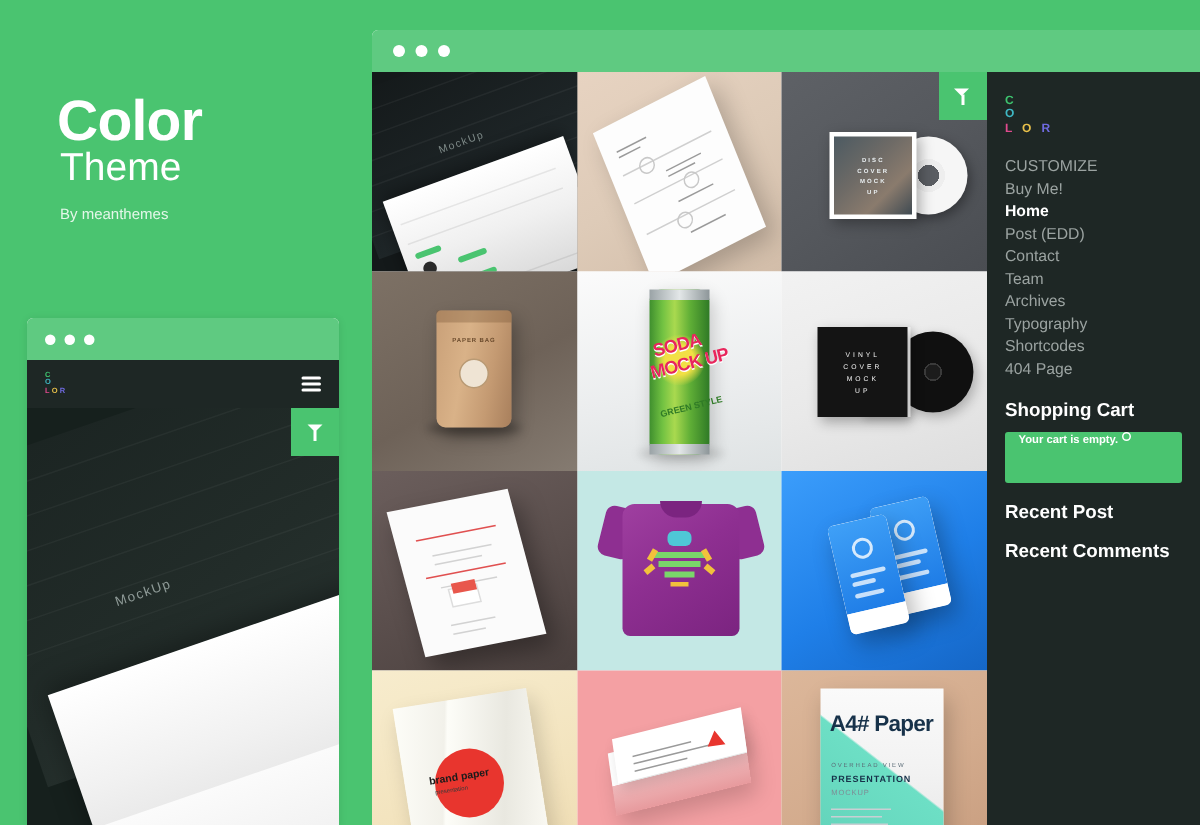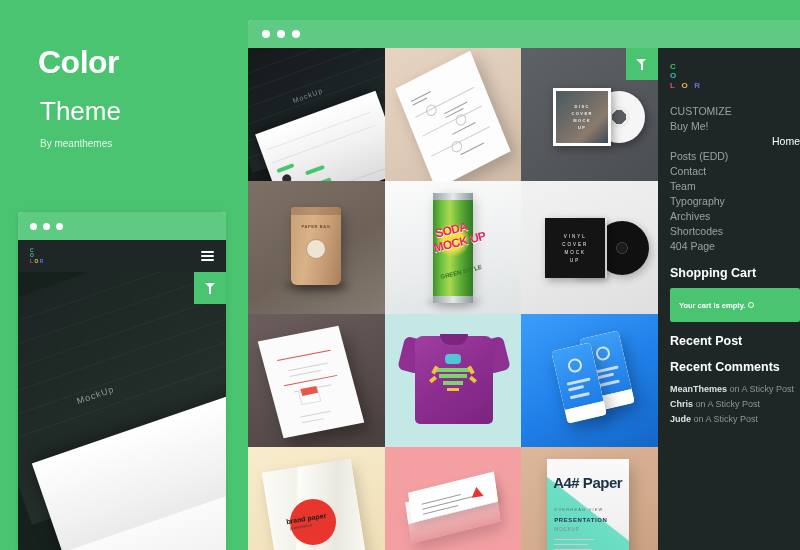--- a/index.html
+++ b/index.html
@@ -7,22 +7,22 @@
     width: 800px; height: 550px;
     overflow: hidden;
     font-family: "Liberation Sans", sans-serif;
     background: #4ac470;
   }
   .page { position: relative; width: 800px; height: 550px; background: #4ac470; }
 
   
   .promo { position: absolute; left: 0; top: 0; width: 248px; height: 550px; }
   .promo-title {
-    position: absolute; left: 38px; top: 44px;
-    font-size: 32px; font-weight: bold; color: #ffffff; letter-spacing: -0.5px;
+    position: absolute; left: 38px; top: 60px;
+    font-size: 38px; font-weight: bold; color: #ffffff; letter-spacing: -0.5px;
   }
   .promo-sub {
     position: absolute; left: 40px; top: 96px;
     font-size: 26px; font-weight: normal; color: #ffffff; letter-spacing: 0px;
   }
   .promo-by {
     position: absolute; left: 40px; top: 138px;
     font-size: 10px; font-weight: normal; color: #e4f7e9;
   }
 
@@ -275,25 +275,25 @@
     width: 142px; height: 502px; background: #1e2725; padding: 14px 0 0 12px;
     overflow: hidden; color: #b9c0be;
   }
   .logo { font-size: 8px; font-weight: bold; line-height: 9.4px; letter-spacing: 2.2px; margin-bottom: 14px; }
   .logo div { white-space: pre; }
   .menu { margin-bottom: 4px; }
   .menu a {
     display: block; font-size: 10.5px; line-height: 15px; color: #9ba3a1; text-decoration: none;
     cursor: pointer;
   }
-  .menu a.active { color: #ffffff; font-weight: normal; text-align: right; }
+  .menu a.active { color: #ffffff; font-weight: bold; }
   .widget-title { font-size: 12.5px; font-weight: bold; color: #ffffff; margin: 12px 0 8px; }
   .cart-box {
-    width: 130px; height: 34px; background: #4ac470; border-radius: 2px;
-    display: flex; align-items: center; padding-left: 9px;
+    width: 118px; height: 34px; background: #4ac470; border-radius: 2px;
+    display: flex; padding-left: 9px;
   }
   .cart-box .txt { font-size: 7.5px; font-weight: bold; color: #ffffff; }
   .cart-emoji { display: inline-block; width: 6px; height: 6px; border-radius: 50%; border: 1px solid #fff; margin-left: 3px; vertical-align: middle; }
   .post-list a { display: block; font-size: 10px; line-height: 15px; color: #8d9593; text-decoration: none; cursor: pointer; }
   .cmt { font-size: 9px; line-height: 15px; color: #8d9593; }
   .cmt b { color: #dfe4e2; }
 </style>
 </head>
 <body>
 
@@ -528,40 +528,35 @@
         <div class="logo">
           <div><span style="color:#3ec46f">C</span></div>
           <div><span style="color:#3fb8c4">O</span></div>
           <div><span style="color:#e04a8e">L</span> <span style="color:#e8c04a">O</span> <span style="color:#6f6ae0">R</span></div>
         </div>
 
         <nav class="menu">
           <a>CUSTOMIZE</a>
           <a>Buy Me!</a>
           <a class="active">Home</a>
-          <a>Posts (EDD)</a>
+          <a>Post (EDD)</a>
           <a>Contact</a>
           <a>Team</a>
+          <a>Archives</a>
           <a>Typography</a>
-          <a>Archives</a>
           <a>Shortcodes</a>
           <a>404 Page</a>
         </nav>
 
         <div class="widget-title">Shopping Cart</div>
         <div class="cart-box">
           <span class="txt">Your cart is empty.</span>
           <span class="cart-emoji"></span>
         </div>
 
         <div class="widget-title">Recent Post</div>
 
         <div class="widget-title">Recent Comments</div>
-        <div>
-          <div class="cmt"><b>MeanThemes</b><span> on </span><span>A Sticky Post</span></div>
-          <div class="cmt"><b>Chris</b><span> on </span><span>A Sticky Post</span></div>
-          <div class="cmt"><b>Jude</b><span> on </span><span>A Sticky Post</span></div>
-        </div>
 
       </div>
     </div>
   </div>
 </div>
 
 </body></html>

